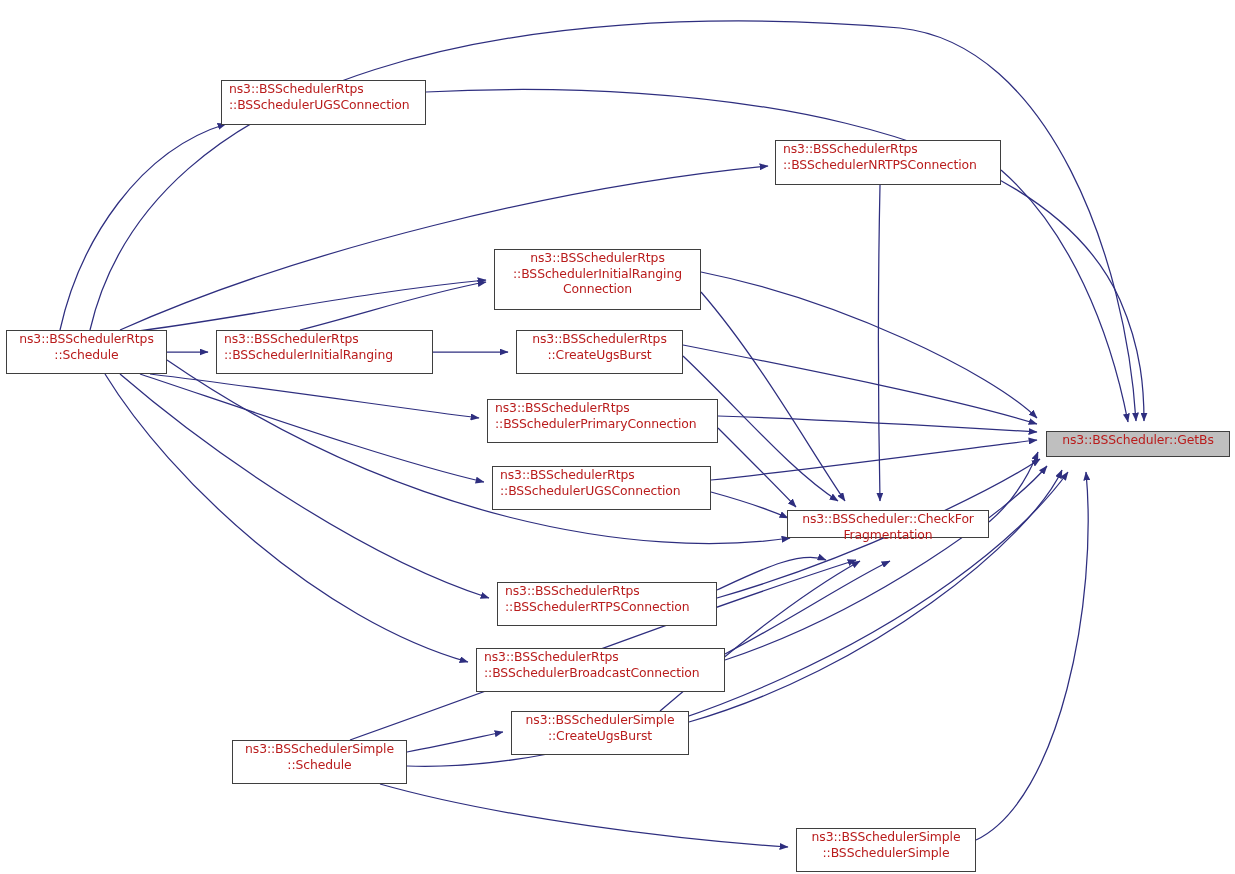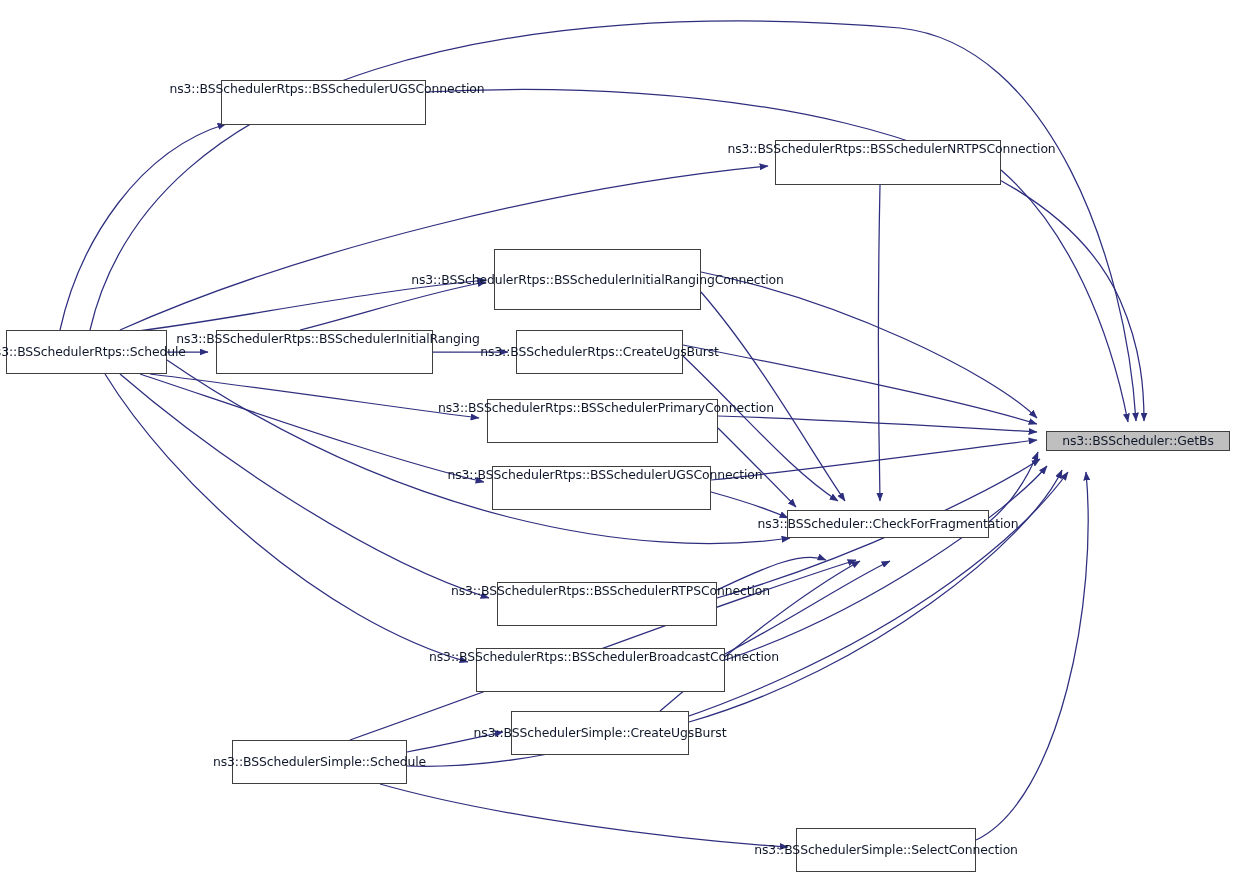--- a/index.html
+++ b/index.html
@@ -22,26 +22,26 @@
     left: 0;
     top: 0;
     width: 1235px;
     height: 874px;
   }
   .gnode {
     position: absolute;
     box-sizing: border-box;
     border: 1px solid #3f3f3f;
     background: #ffffff;
-    color: #0f172a;
+    color: #b91c1c;
     font-size: 12.4px;
     line-height: 15.6px;
     letter-spacing: -0.1px;
     display: flex;
-    justify-content: center;
+    flex-direction: column;
     z-index: 5;
     white-space: pre;
   }
   .gnode.center { align-items: center; text-align: center; }
   .gnode.left { align-items: flex-start; text-align: left; padding-left: 7px; }
   .gnode.highlight { background: #bfbfbf; }
   .gnode .ln { display: block; }
 </style>
 </head>
 <body>
@@ -98,16 +98,16 @@
       <div class="gnode center" style="left: 6px; top: 330px; width: 161px; height: 44px;"><span class="ln">ns3::BSSchedulerRtps</span><span class="ln">::Schedule</span></div>
       <div class="gnode left" style="left: 216px; top: 330px; width: 217px; height: 44px;"><span class="ln">ns3::BSSchedulerRtps</span><span class="ln">::BSSchedulerInitialRanging</span></div>
       <div class="gnode center" style="left: 516px; top: 330px; width: 167px; height: 44px;"><span class="ln">ns3::BSSchedulerRtps</span><span class="ln">::CreateUgsBurst</span></div>
       <div class="gnode left" style="left: 487px; top: 399px; width: 231px; height: 44px;"><span class="ln">ns3::BSSchedulerRtps</span><span class="ln">::BSSchedulerPrimaryConnection</span></div>
       <div class="gnode left" style="left: 492px; top: 466px; width: 219px; height: 44px;"><span class="ln">ns3::BSSchedulerRtps</span><span class="ln">::BSSchedulerUGSConnection</span></div>
       <div class="gnode center" style="left: 787px; top: 510px; width: 202px; height: 28px;"><span class="ln">ns3::BSScheduler::CheckFor</span><span class="ln">Fragmentation</span></div>
       <div class="gnode left" style="left: 497px; top: 582px; width: 220px; height: 44px;"><span class="ln">ns3::BSSchedulerRtps</span><span class="ln">::BSSchedulerRTPSConnection</span></div>
       <div class="gnode left" style="left: 476px; top: 648px; width: 249px; height: 44px;"><span class="ln">ns3::BSSchedulerRtps</span><span class="ln">::BSSchedulerBroadcastConnection</span></div>
       <div class="gnode center" style="left: 511px; top: 711px; width: 178px; height: 44px;"><span class="ln">ns3::BSSchedulerSimple</span><span class="ln">::CreateUgsBurst</span></div>
       <div class="gnode center" style="left: 232px; top: 740px; width: 175px; height: 44px;"><span class="ln">ns3::BSSchedulerSimple</span><span class="ln">::Schedule</span></div>
-      <div class="gnode center" style="left: 796px; top: 828px; width: 180px; height: 44px;"><span class="ln">ns3::BSSchedulerSimple</span><span class="ln">::SelectConnection</span></div>
-      <div class="gnode center highlight" style="left: 1046px; top: 431px; width: 184px; height: 20px;"><span class="ln">ns3::BSScheduler::GetBs</span></div>
+      <div class="gnode center" style="left: 796px; top: 828px; width: 180px; height: 44px;"><span class="ln">ns3::BSSchedulerSimple</span><span class="ln">::BSSchedulerSimple</span></div>
+      <div class="gnode center highlight" style="left: 1046px; top: 431px; width: 184px; height: 26px;"><span class="ln">ns3::BSScheduler::GetBs</span></div>
     </div>
 </div>
 
 </body></html>

